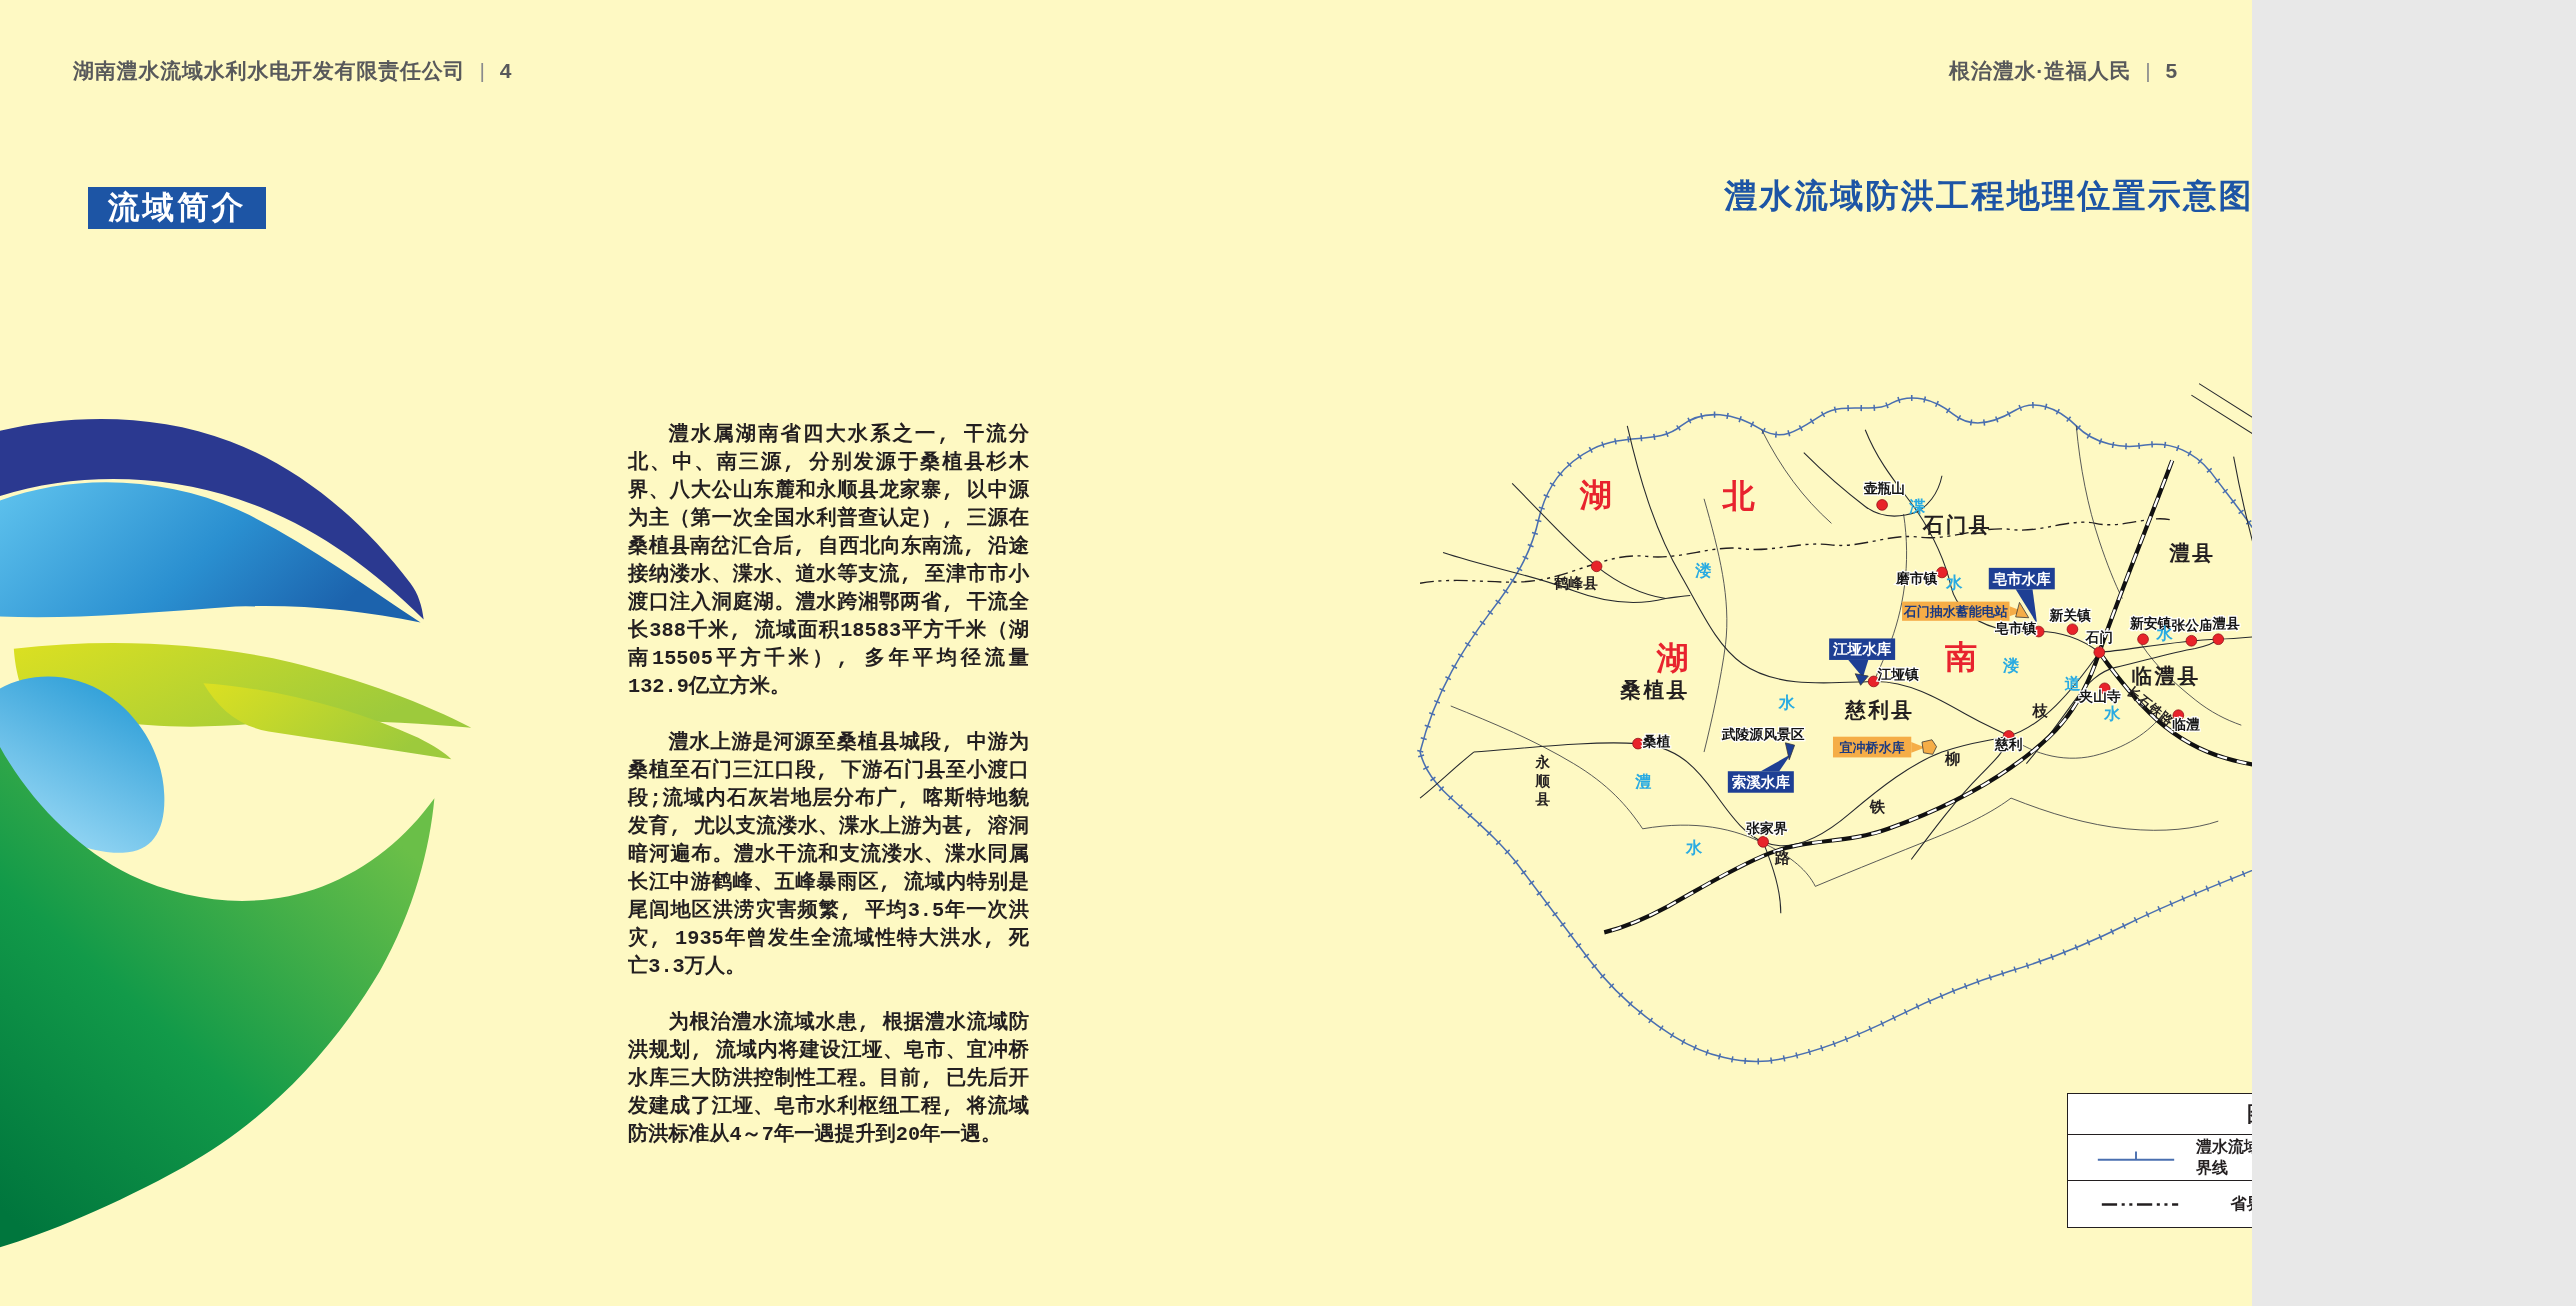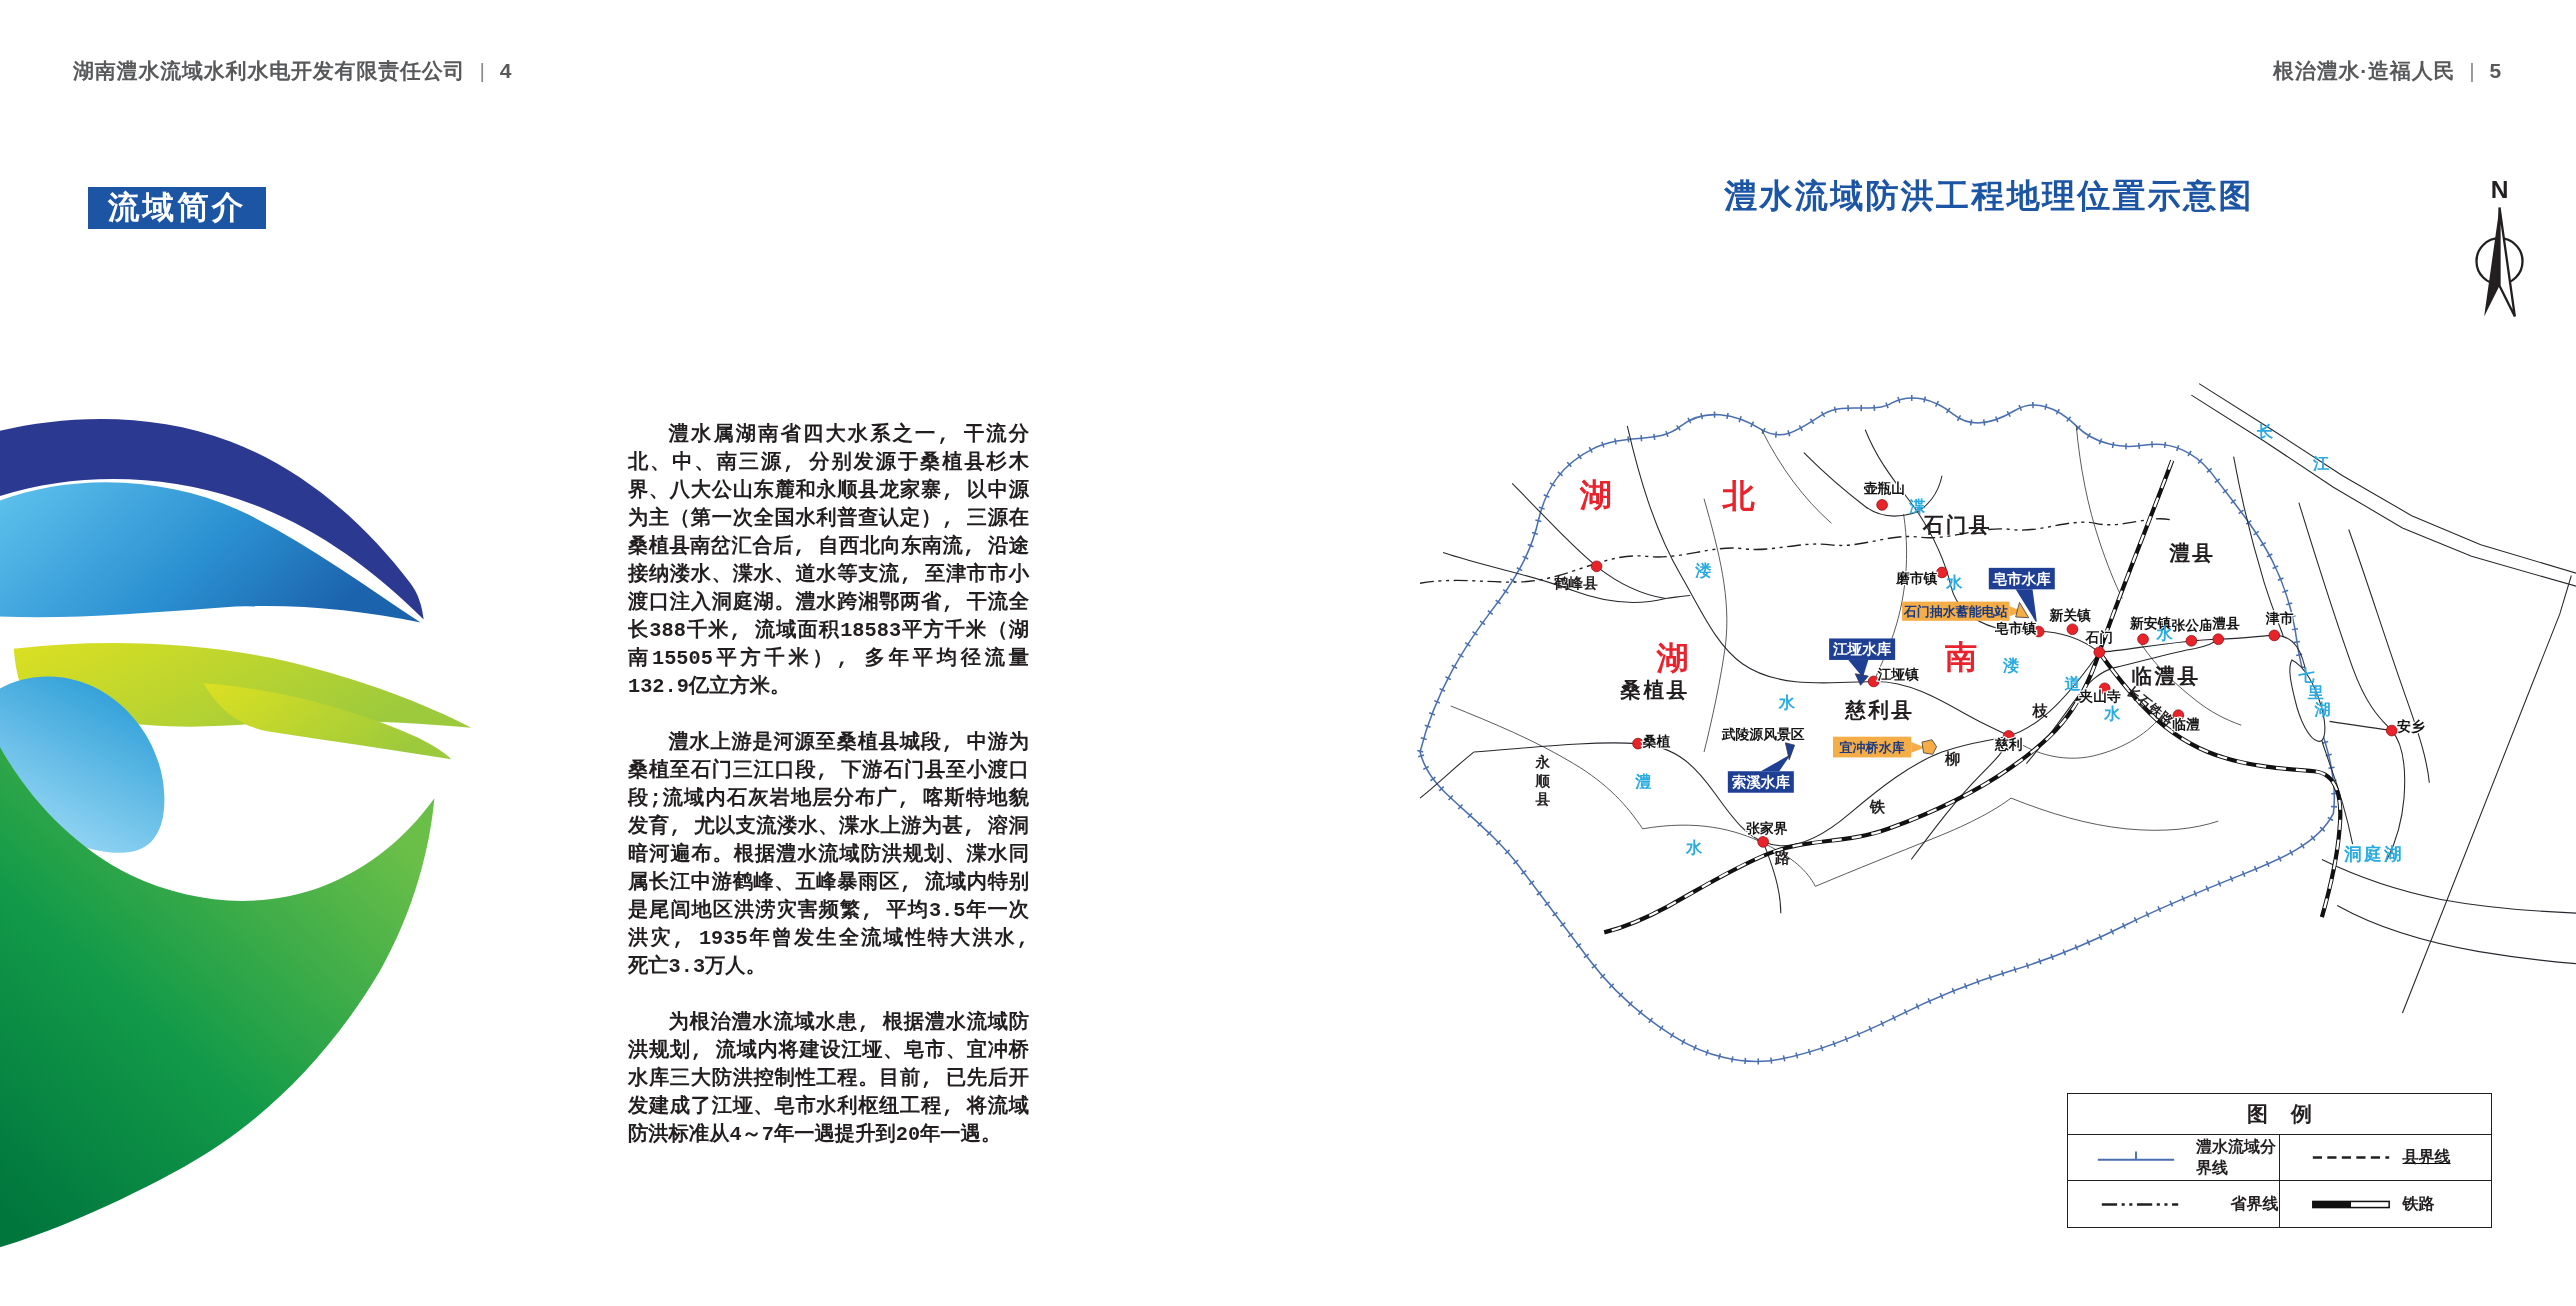--- a/index.html
+++ b/index.html
@@ -1,16 +1,16 @@
 <!DOCTYPE html>
 <html style="font-size:12.3px"><head>
 <meta charset="utf-8">
 <style>
   html,body{margin:0;padding:0;background:#e8e8e8;}
-  .spread{position:relative;width:2576px;height:1306px;background:#ffffff;overflow:hidden;
+  .spread{position:relative;width:2252px;height:1306px;background:#fef9c3;overflow:hidden;
           font-family:"Liberation Sans","DejaVu Sans",sans-serif;}
   .hdr{position:absolute;top:57px;font-size:21px;font-weight:bold;color:#58595b;letter-spacing:0.8px;}
   .hdr .sep{margin:0 14px;color:#8a8b8d;font-weight:normal;}
   .hdr-left{left:73px;}
   .hdr-right{right:74px;text-align:right;margin-left:48px;}
   .title-box{position:absolute;left:88px;top:187px;background:#1d55a5;color:#fff;
              padding:0 20px;font-size:31.5px;font-weight:900;letter-spacing:3.1px;}
   .body-text{position:absolute;left:628px;top:421px;width:401px;
              font-family:Liberation Mono, monospace;
              font-weight:700;color:#231f20;font-size:20.3px;line-height:28px;
@@ -89,21 +89,21 @@
     <path fill="#2b3990" d="M0,16 C90,-5 200,-8 300,30 C390,64 470,130 535,215 C545,228 550,245 552,262 C480,190 400,135 310,105 C210,72 100,70 0,101 Z"></path>
     <path fill="url(#gBlue)" d="M0,107 C100,70 225,76 325,126 C405,166 475,218 548,266 C460,248 370,240 280,247 C185,254 85,262 0,258 Z"></path>
     <path fill="url(#gYel)" d="M18,300 C140,286 270,292 380,318 C470,340 555,372 614,403 C520,395 420,390 330,398 C230,407 120,400 40,370 C28,360 20,330 18,300 Z"></path>
     <path fill="url(#gYel)" d="M265,345 C360,352 460,378 545,416 C565,426 580,436 588,444 C510,432 430,420 350,408 C315,402 285,380 265,345 Z"></path>
     <path fill="url(#gBlob)" d="M0,352 C40,330 95,330 140,360 C185,390 212,440 214,490 C216,535 200,565 160,566 C110,567 55,540 20,500 C0,477 -5,430 0,352 Z"></path>
     <path fill="url(#gGrn)" d="M0,428 C40,500 100,560 170,595 C250,633 340,640 420,610 C480,587 530,545 566,495 C560,560 540,640 495,720 C430,830 340,920 240,975 C150,1025 60,1062 0,1080 Z"></path>
   </svg>
 
   <div class="body-text">
     <p>澧水属湖南省四大水系之一, 干流分北、中、南三源, 分别发源于桑植县杉木界、八大公山东麓和永顺县龙家寨, 以中源为主（第一次全国水利普查认定）, 三源在桑植县南岔汇合后, 自西北向东南流, 沿途接纳溇水、渫水、道水等支流, 至津市市小渡口注入洞庭湖。澧水跨湘鄂两省, 干流全长388千米, 流域面积18583平方千米（湖南15505平方千米）, 多年平均径流量132.9亿立方米。</p>
-    <p>澧水上游是河源至桑植县城段, 中游为桑植至石门三江口段, 下游石门县至小渡口段;流域内石灰岩地层分布广, 喀斯特地貌发育, 尤以支流溇水、渫水上游为甚, 溶洞暗河遍布。根据澧水流域防洪规划、渫水同属长江中游鹤峰、五峰暴雨区, 流域内特别是尾闾地区洪涝灾害频繁, 平均3.5年一次洪灾, 1935年曾发生全流域性特大洪水, 死亡3.3万人。</p>
+    <p>澧水上游是河源至桑植县城段, 中游为桑植至石门三江口段, 下游石门县至小渡口段;流域内石灰岩地层分布广, 喀斯特地貌发育, 尤以支流溇水、渫水上游为甚, 溶洞暗河遍布。澧水干流和支流溇水、渫水同属长江中游鹤峰、五峰暴雨区, 流域内特别是尾闾地区洪涝灾害频繁, 平均3.5年一次洪灾, 1935年曾发生全流域性特大洪水, 死亡3.3万人。</p>
     <p>为根治澧水流域水患, 根据澧水流域防洪规划, 流域内将建设江垭、皂市、宜冲桥水库三大防洪控制性工程。目前, 已先后开发建成了江垭、皂市水利枢纽工程, 将流域防洪标准从4～7年一遇提升到20年一遇。</p>
   </div>
 
   <div class="map-title">澧水流域防洪工程地理位置示意图</div>
 
   <svg class="compass-svg" width="77" height="165" viewBox="0 0 100 215">
     <text id="compass-n" x="50" y="46" text-anchor="middle" font-size="32" font-weight="900" fill="#231f20">N</text>
     <circle cx="50" cy="128" r="30" fill="none" stroke="#231f20" stroke-width="3"></circle>
     <polygon points="50,58 30,200 50,160" fill="#231f20"></polygon>
     <polygon points="50,58 70,200 50,160" fill="#ffffff" stroke="#231f20" stroke-width="3"></polygon>

